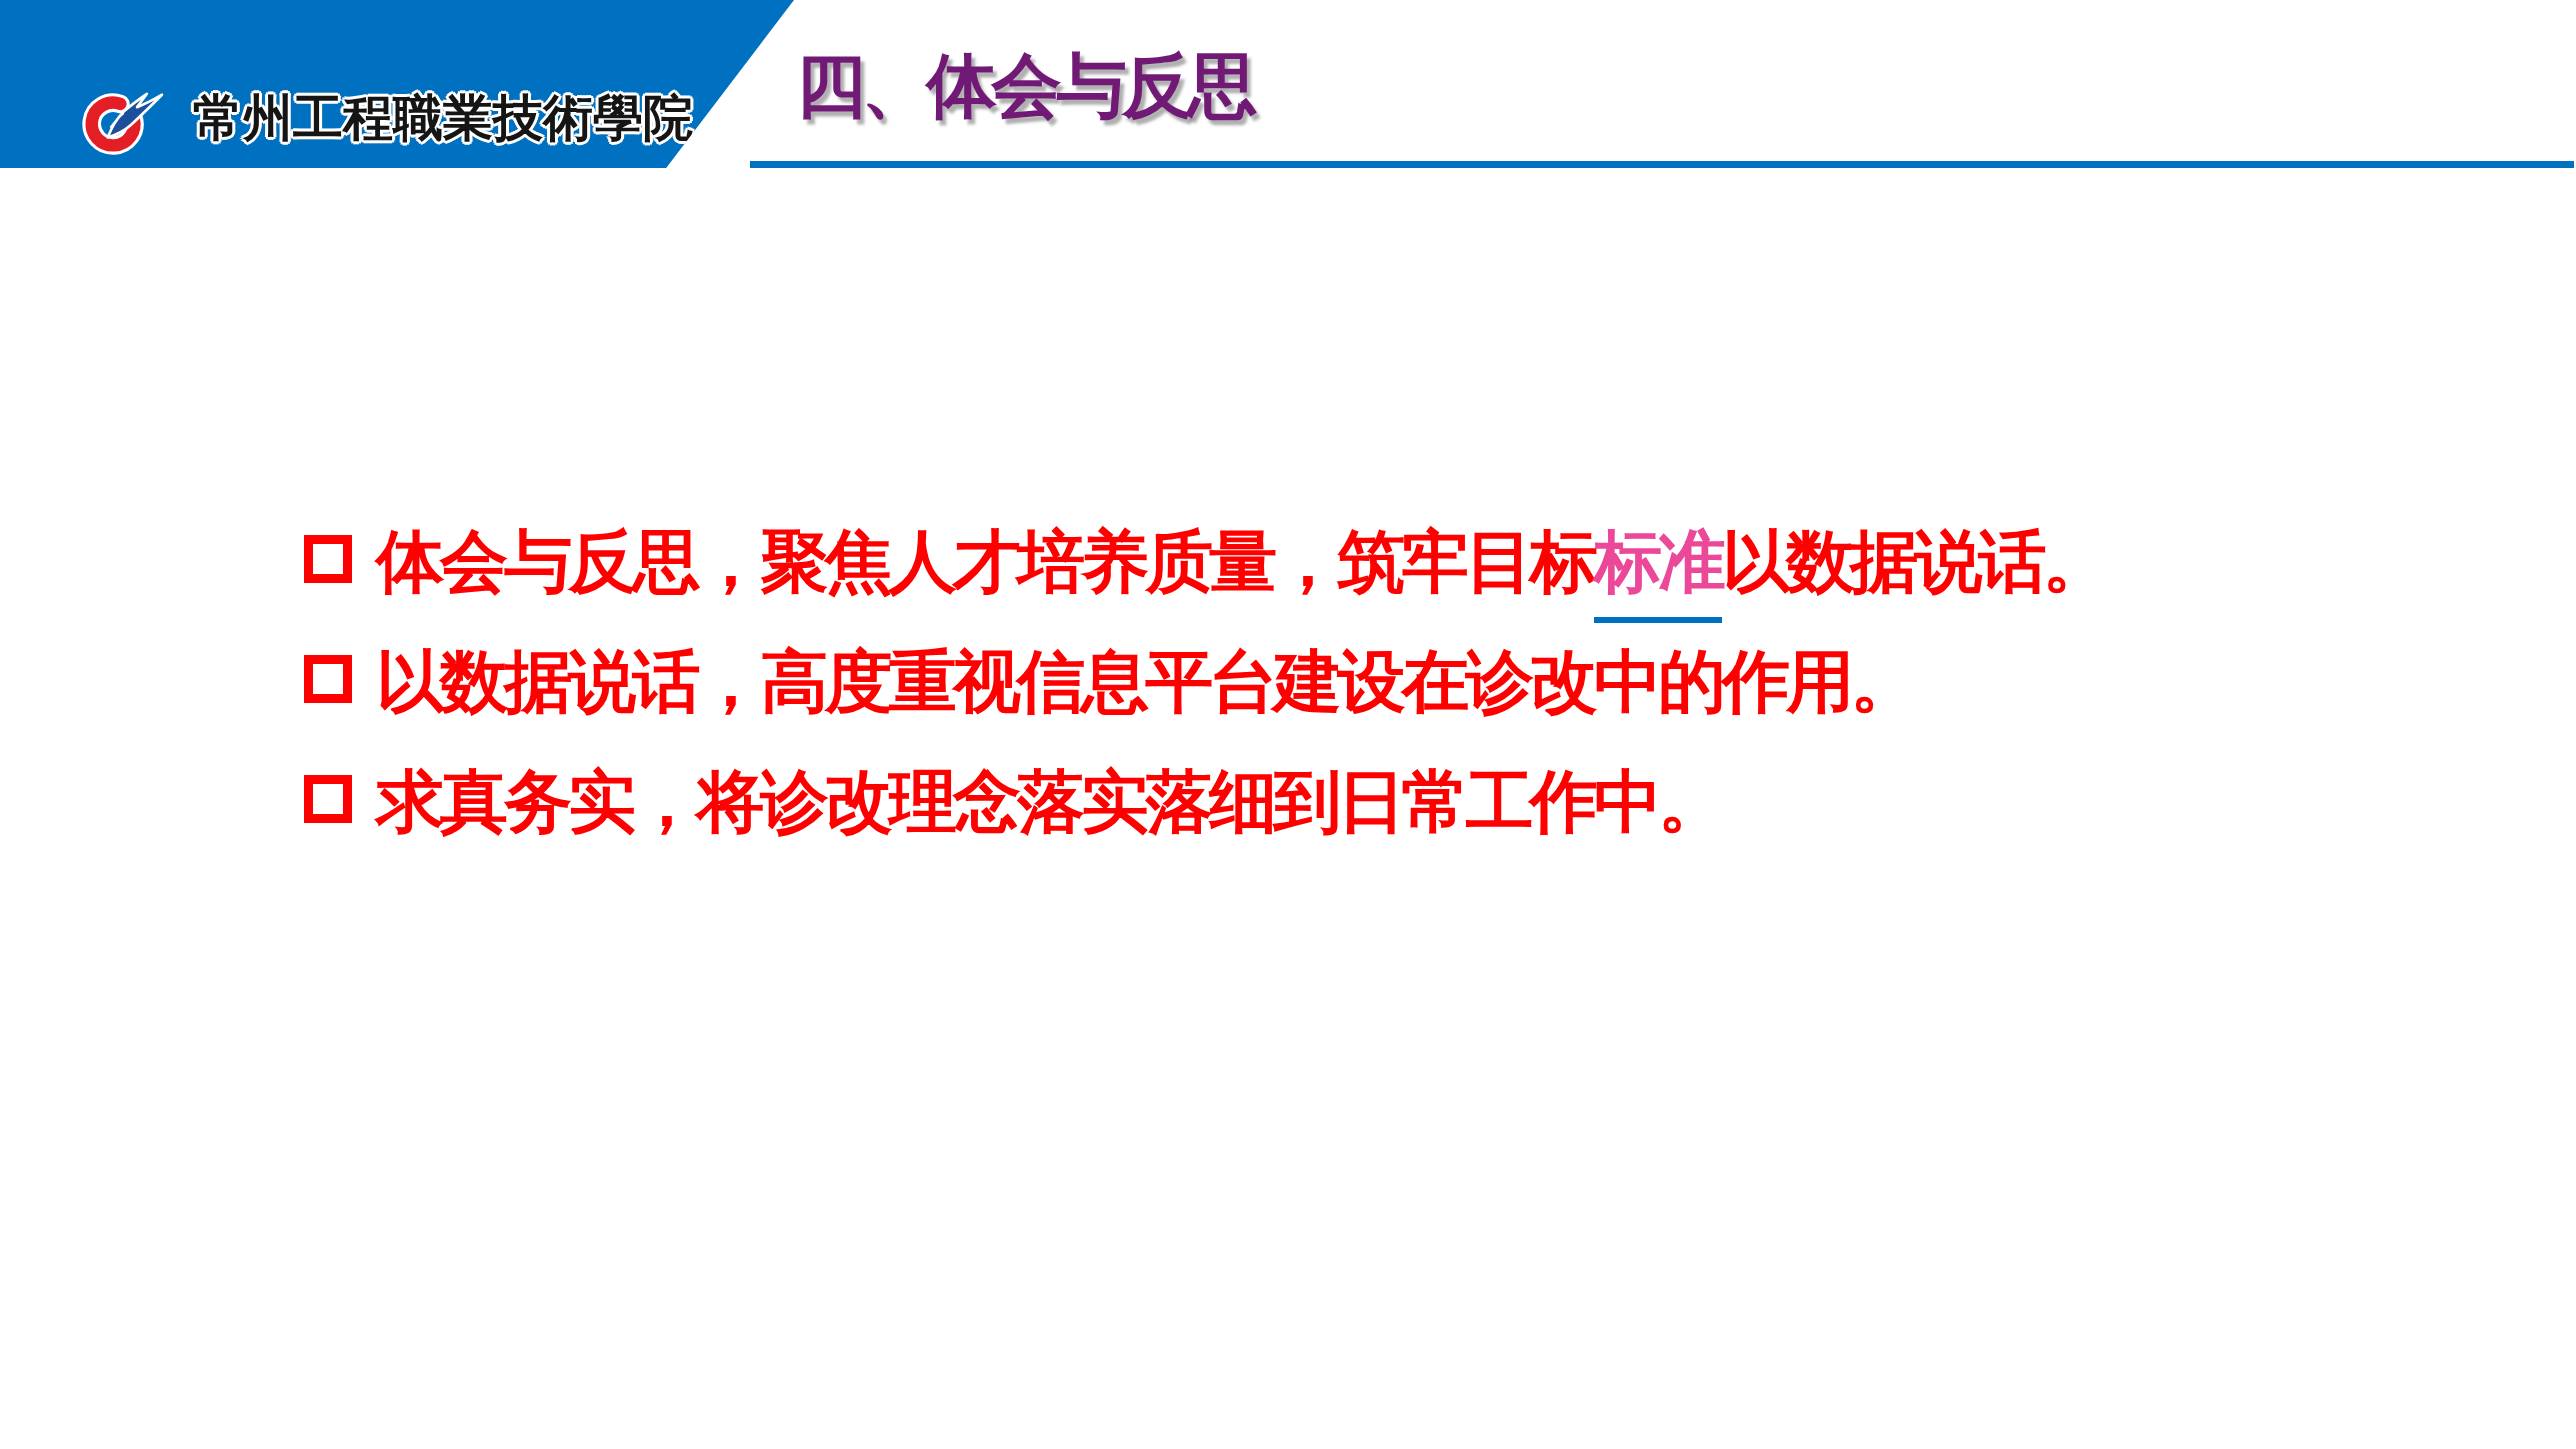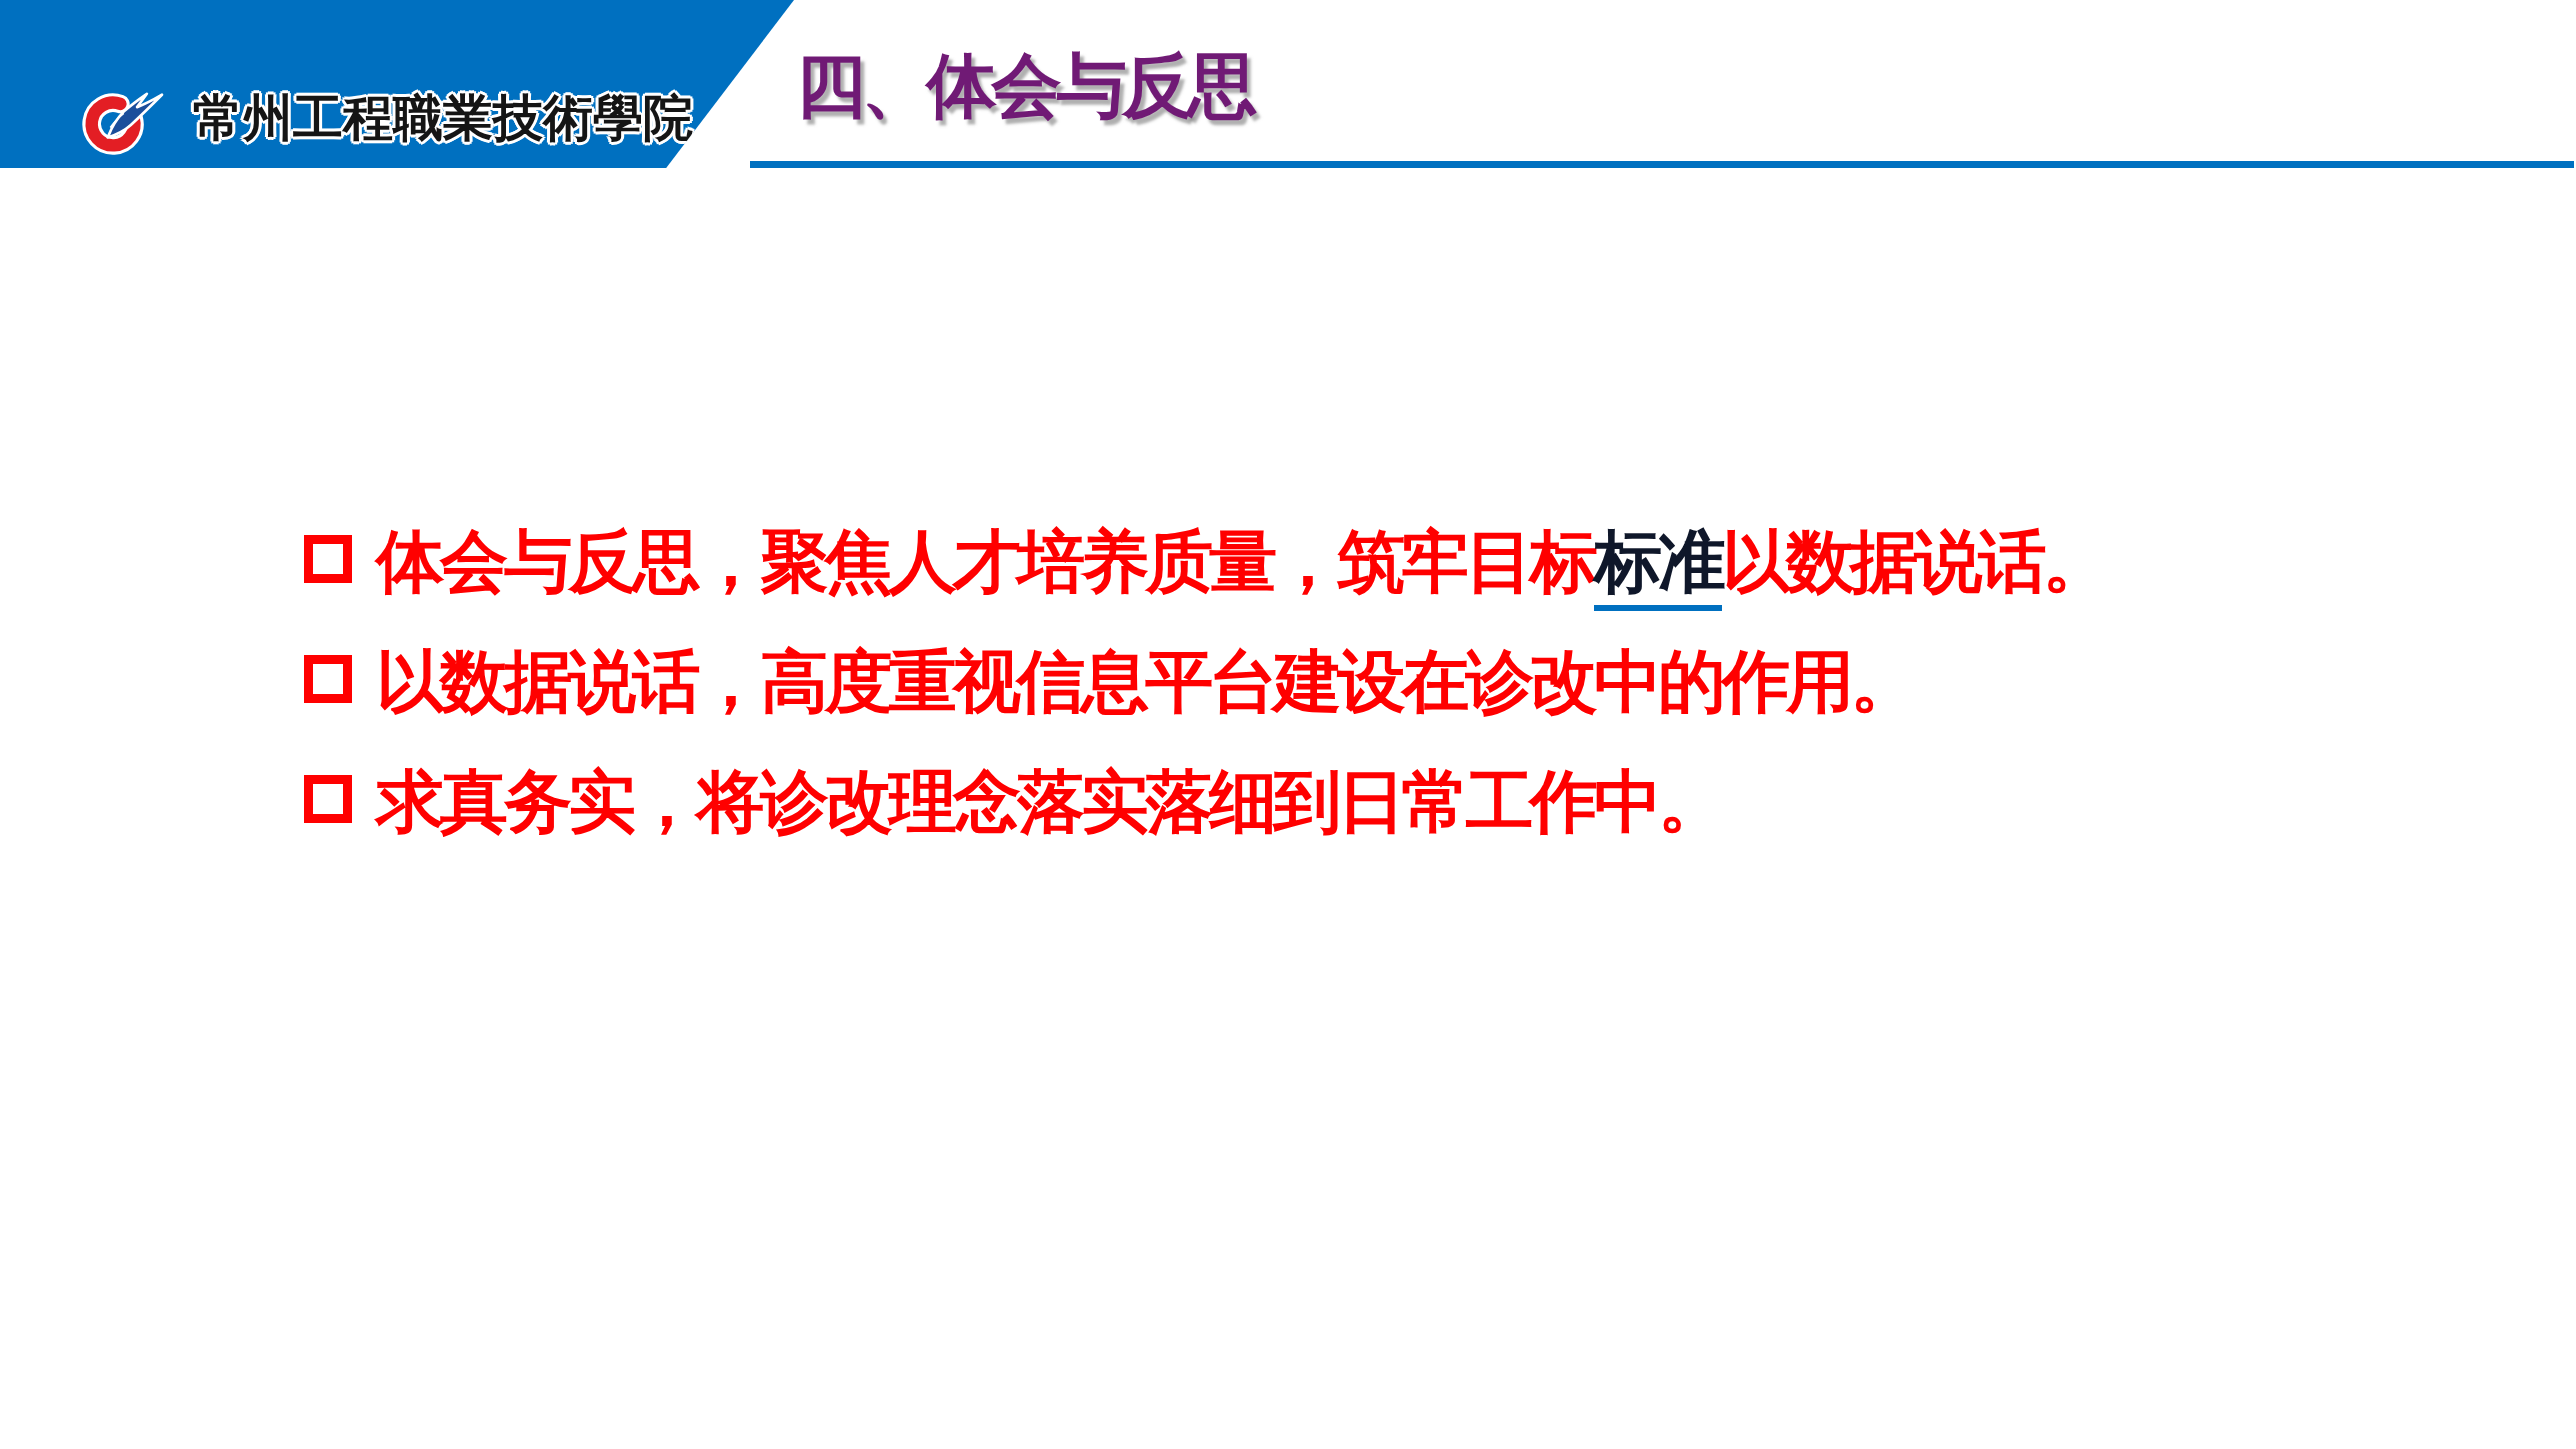--- a/index.html
+++ b/index.html
@@ -79,24 +79,24 @@
     margin-top: -5.8px;
     flex: none;
   }
   .btxt {
     color: #FF0000;
     font-size: 68px;
     font-weight: 900;
     letter-spacing: -3.9px;
   }
   .btxt .link {
-    color: #0f172a;
+    color: #ec4899;
     text-decoration: none;
     border-bottom: 6.8px solid #0070C0;
-    padding-bottom: 6px;
+    padding-bottom: 18px;
     cursor: pointer;
   }
 </style>
 </head>
 <body>
 
 <div class="slide">
 
   <div class="band">
     <div class="band-content">

